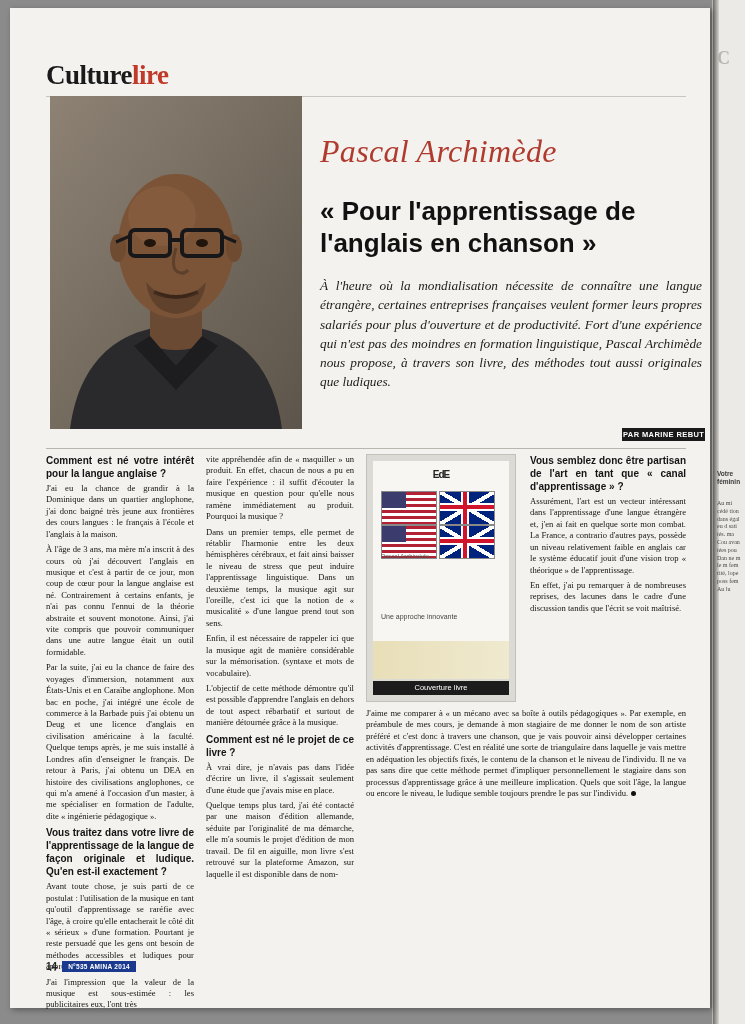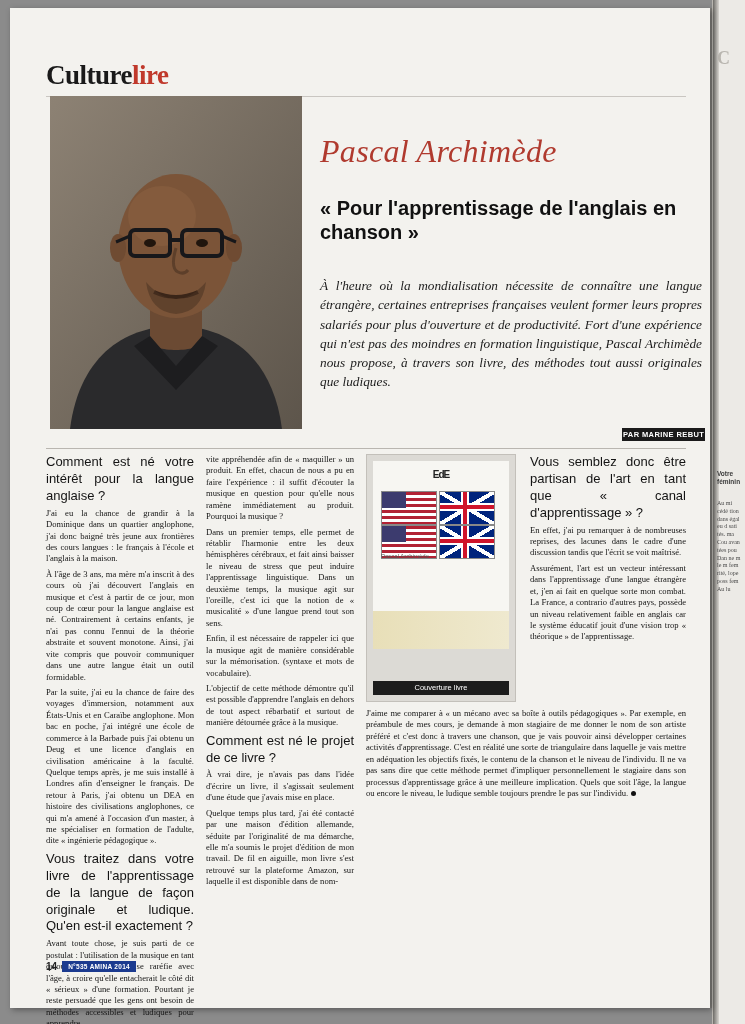--- a/index.html
+++ b/index.html
@@ -52,21 +52,21 @@
   .portrait svg{display:block;}
   .author-name{
     position:absolute;left:310px;top:125px;width:390px;
     font-family:"Liberation Serif", serif;
     font-size:32px;font-style:italic;color:#b03a2e;
     letter-spacing:0.3px;
   }
   .headline{
     position:absolute;left:310px;top:188px;width:380px;
     font-family:"Liberation Sans", sans-serif;
-    font-weight:700;font-size:20px;line-height:1.22;color:#111;
+    font-weight:700;font-size:26px;line-height:1.22;color:#111;
   }
   .standfirst{
     position:absolute;left:310px;top:268px;width:382px;
     font-family:"Liberation Serif", serif;
     font-style:italic;font-size:13.3px;line-height:1.45;color:#1c1c1c;
     text-align:justify;
   }
   .byline{
     position:absolute;left:612px;top:420px;
     background:#1a1a1a;color:#fff;
@@ -77,32 +77,32 @@
     position:absolute;left:36px;top:440px;width:640px;height:1px;background:#b9b6b0;
   }
   .col{
     position:absolute;top:446px;
     font-family:"Liberation Serif", serif;
     font-size:8.6px;line-height:1.33;color:#141414;
     text-align:justify;
     hyphens:auto;
   }
   .col p{margin:0 0 4px 0;}
-  .col .q{font-family:"Liberation Sans", sans-serif;font-weight:400;font-size:13px;line-height:1.3;margin-bottom:3px;}
+  .col .q{font-family:"Liberation Sans", sans-serif;font-weight:700;font-size:10px;line-height:1.3;margin-bottom:3px;}
   .col1{left:36px;width:148px;}
   .col2{left:196px;width:148px;}
   .col3{left:520px;width:156px;}
   .col4{left:356px;width:320px;top:700px;}
   .bookbox{
     position:absolute;left:356px;top:446px;width:148px;height:246px;
     background:#dcdad5;
     border:1px solid #c3c0ba;
   }
   .bookcover{
-    position:absolute;left:6px;top:6px;width:136px;height:188px;
+    position:absolute;left:6px;top:6px;width:136px;height:218px;
     background:#f7f6f2;
     overflow:hidden;
   }
   .bc-logo{
     position:absolute;left:50px;top:8px;width:36px;height:12px;
     font-family:"Liberation Sans", sans-serif;font-weight:700;font-size:10px;
     color:#222;text-align:center;letter-spacing:-1px;
   }
   .flags{position:absolute;left:8px;top:30px;width:120px;height:66px;}
   .flag{position:absolute;width:54px;height:32px;border:1px solid #888;}
@@ -255,22 +255,22 @@
         <p>vite appréhendée afin de « maquiller » un produit. En effet, chacun de nous a pu en faire l'expérience : il suffit d'écouter la musique en question pour qu'elle nous ramène immédiatement au produit. Pourquoi la musique ?</p>
         <p>Dans un premier temps, elle permet de rétablir l'harmonie entre les deux hémisphères cérébraux, et fait ainsi baisser le niveau de stress que peut induire l'apprentissage linguistique. Dans un deuxième temps, la musique agit sur l'oreille, c'est ici que la notion de « musicalité » d'une langue prend tout son sens.</p>
         <p>Enfin, il est nécessaire de rappeler ici que la musique agit de manière considérable sur la mémorisation. (syntaxe et mots de vocabulaire).</p>
         <p>L'objectif de cette méthode démontre qu'il est possible d'apprendre l'anglais en dehors de tout aspect rébarbatif et surtout de manière détournée grâce à la musique.</p>
         <p class="q">Comment est né le projet de ce livre ?</p>
         <p>À vrai dire, je n'avais pas dans l'idée d'écrire un livre, il s'agissait seulement d'une étude que j'avais mise en place.</p>
         <p>Quelque temps plus tard, j'ai été contacté par une maison d'édition allemande, séduite par l'originalité de ma démarche, elle m'a soumis le projet d'édition de mon travail. De fil en aiguille, mon livre s'est retrouvé sur la plateforme Amazon, sur laquelle il est disponible dans de nom-</p>
       </div>
     <div class="col col3" id="col3">
         <p class="q">Vous semblez donc être partisan de l'art en tant que « canal d'apprentissage » ?</p>
+        <p>Assurément, l'art est un vecteur intéressant dans l'apprentissage d'une langue étrangère et, j'en ai fait en quelque sorte mon combat. La France, a contrario d'autres pays, possède un niveau relativement faible en anglais car le système éducatif jouit d'une vision trop « théorique » de l'apprentissage.</p>
         <p>En effet, j'ai pu remarquer à de nombreuses reprises, des lacunes dans le cadre d'une discussion tandis que l'écrit se voit maîtrisé.</p>
-        <p>Assurément, l'art est un vecteur intéressant dans l'apprentissage d'une langue étrangère et, j'en ai fait en quelque sorte mon combat. La France, a contrario d'autres pays, possède un niveau relativement faible en anglais car le système éducatif jouit d'une vision trop « théorique » de l'apprentissage.</p>
       </div>
     <div class="col col4" id="col4">
         <p>J'aime me comparer à « un mécano avec sa boîte à outils pédagogiques ». Par exemple, en préambule de mes cours, je demande à mon stagiaire de me donner le nom de son artiste préféré et c'est donc à travers une chanson, que je vais pouvoir ainsi développer certaines activités d'apprentissage. C'est en réalité une sorte de triangulaire dans laquelle je vais mettre en adéquation les objectifs fixés, le contenu de la chanson et le niveau de l'individu. Il ne va pas sans dire que cette méthode permet d'impliquer personnellement le stagiaire dans son processus d'apprentissage grâce à une meilleure implication. Quels que soit l'âge, la langue ou encore le niveau, le ludique semble toujours prendre le pas sur l'individu.<span class="endmark"></span></p>
       </div>
 
     <div class="bookbox">
       <div class="bookcover">
         <div class="bc-logo">EdE</div>
         <div class="flags">
           <div class="flag flag-us"></div>

